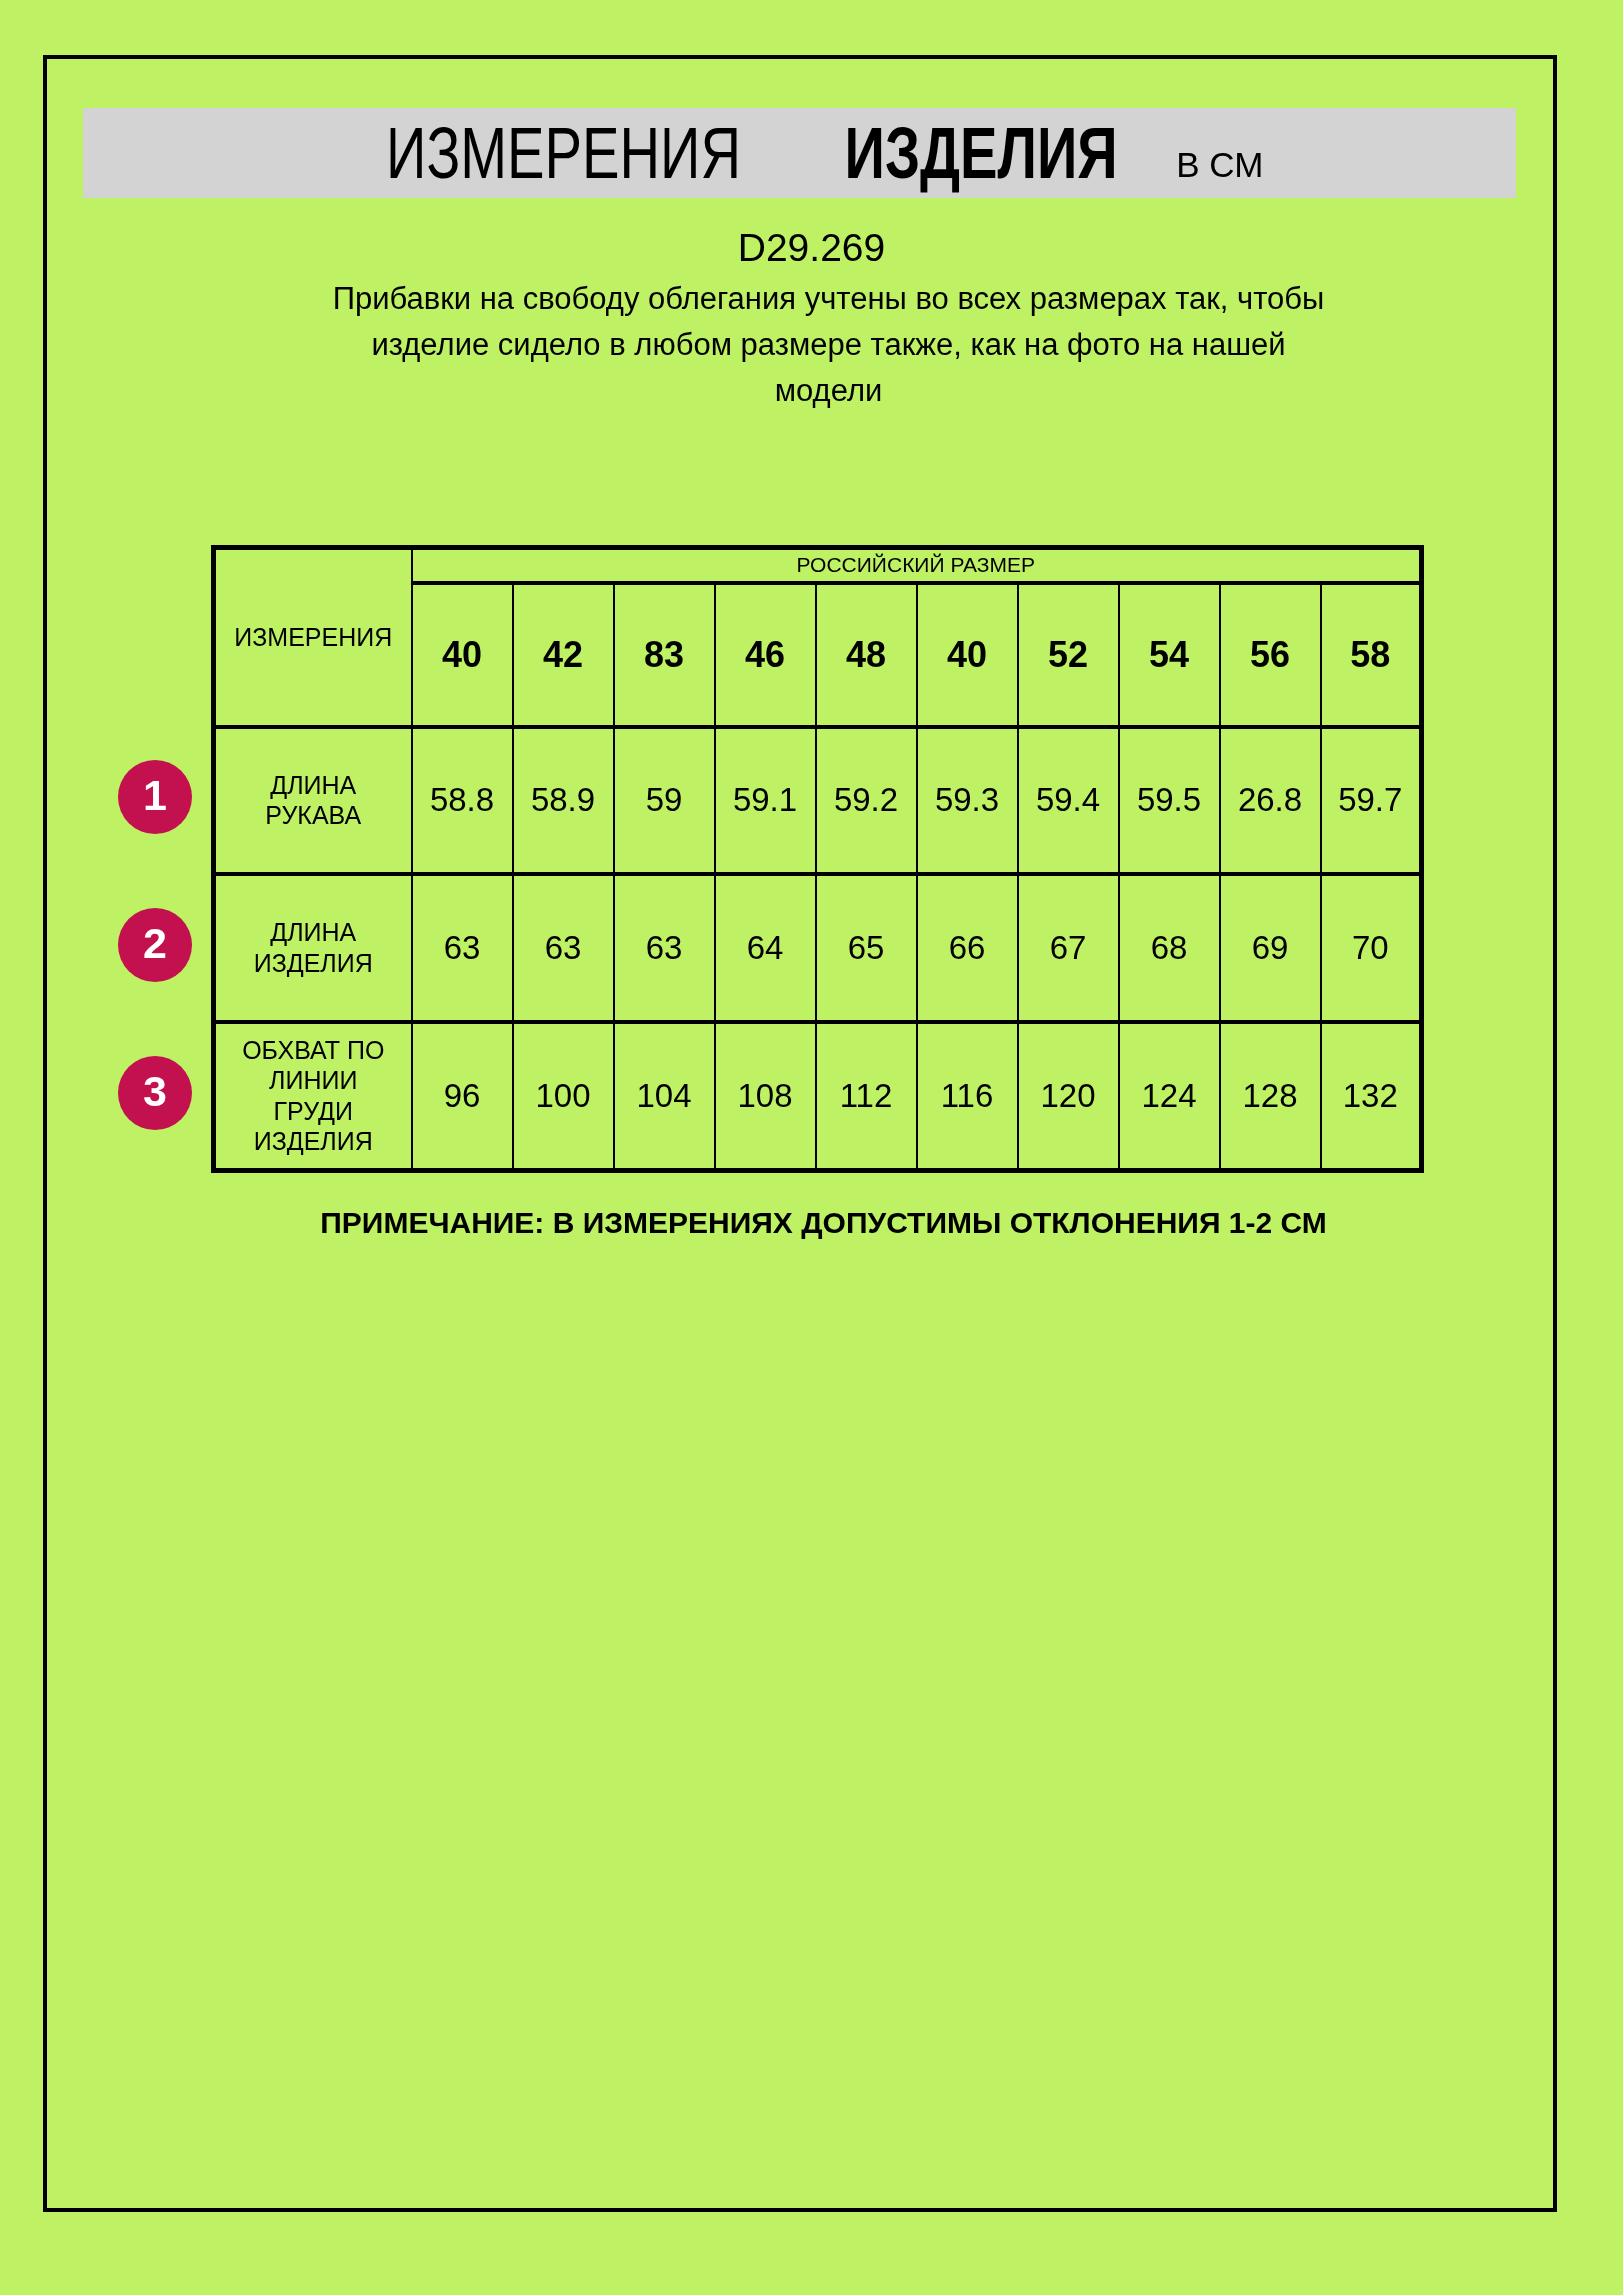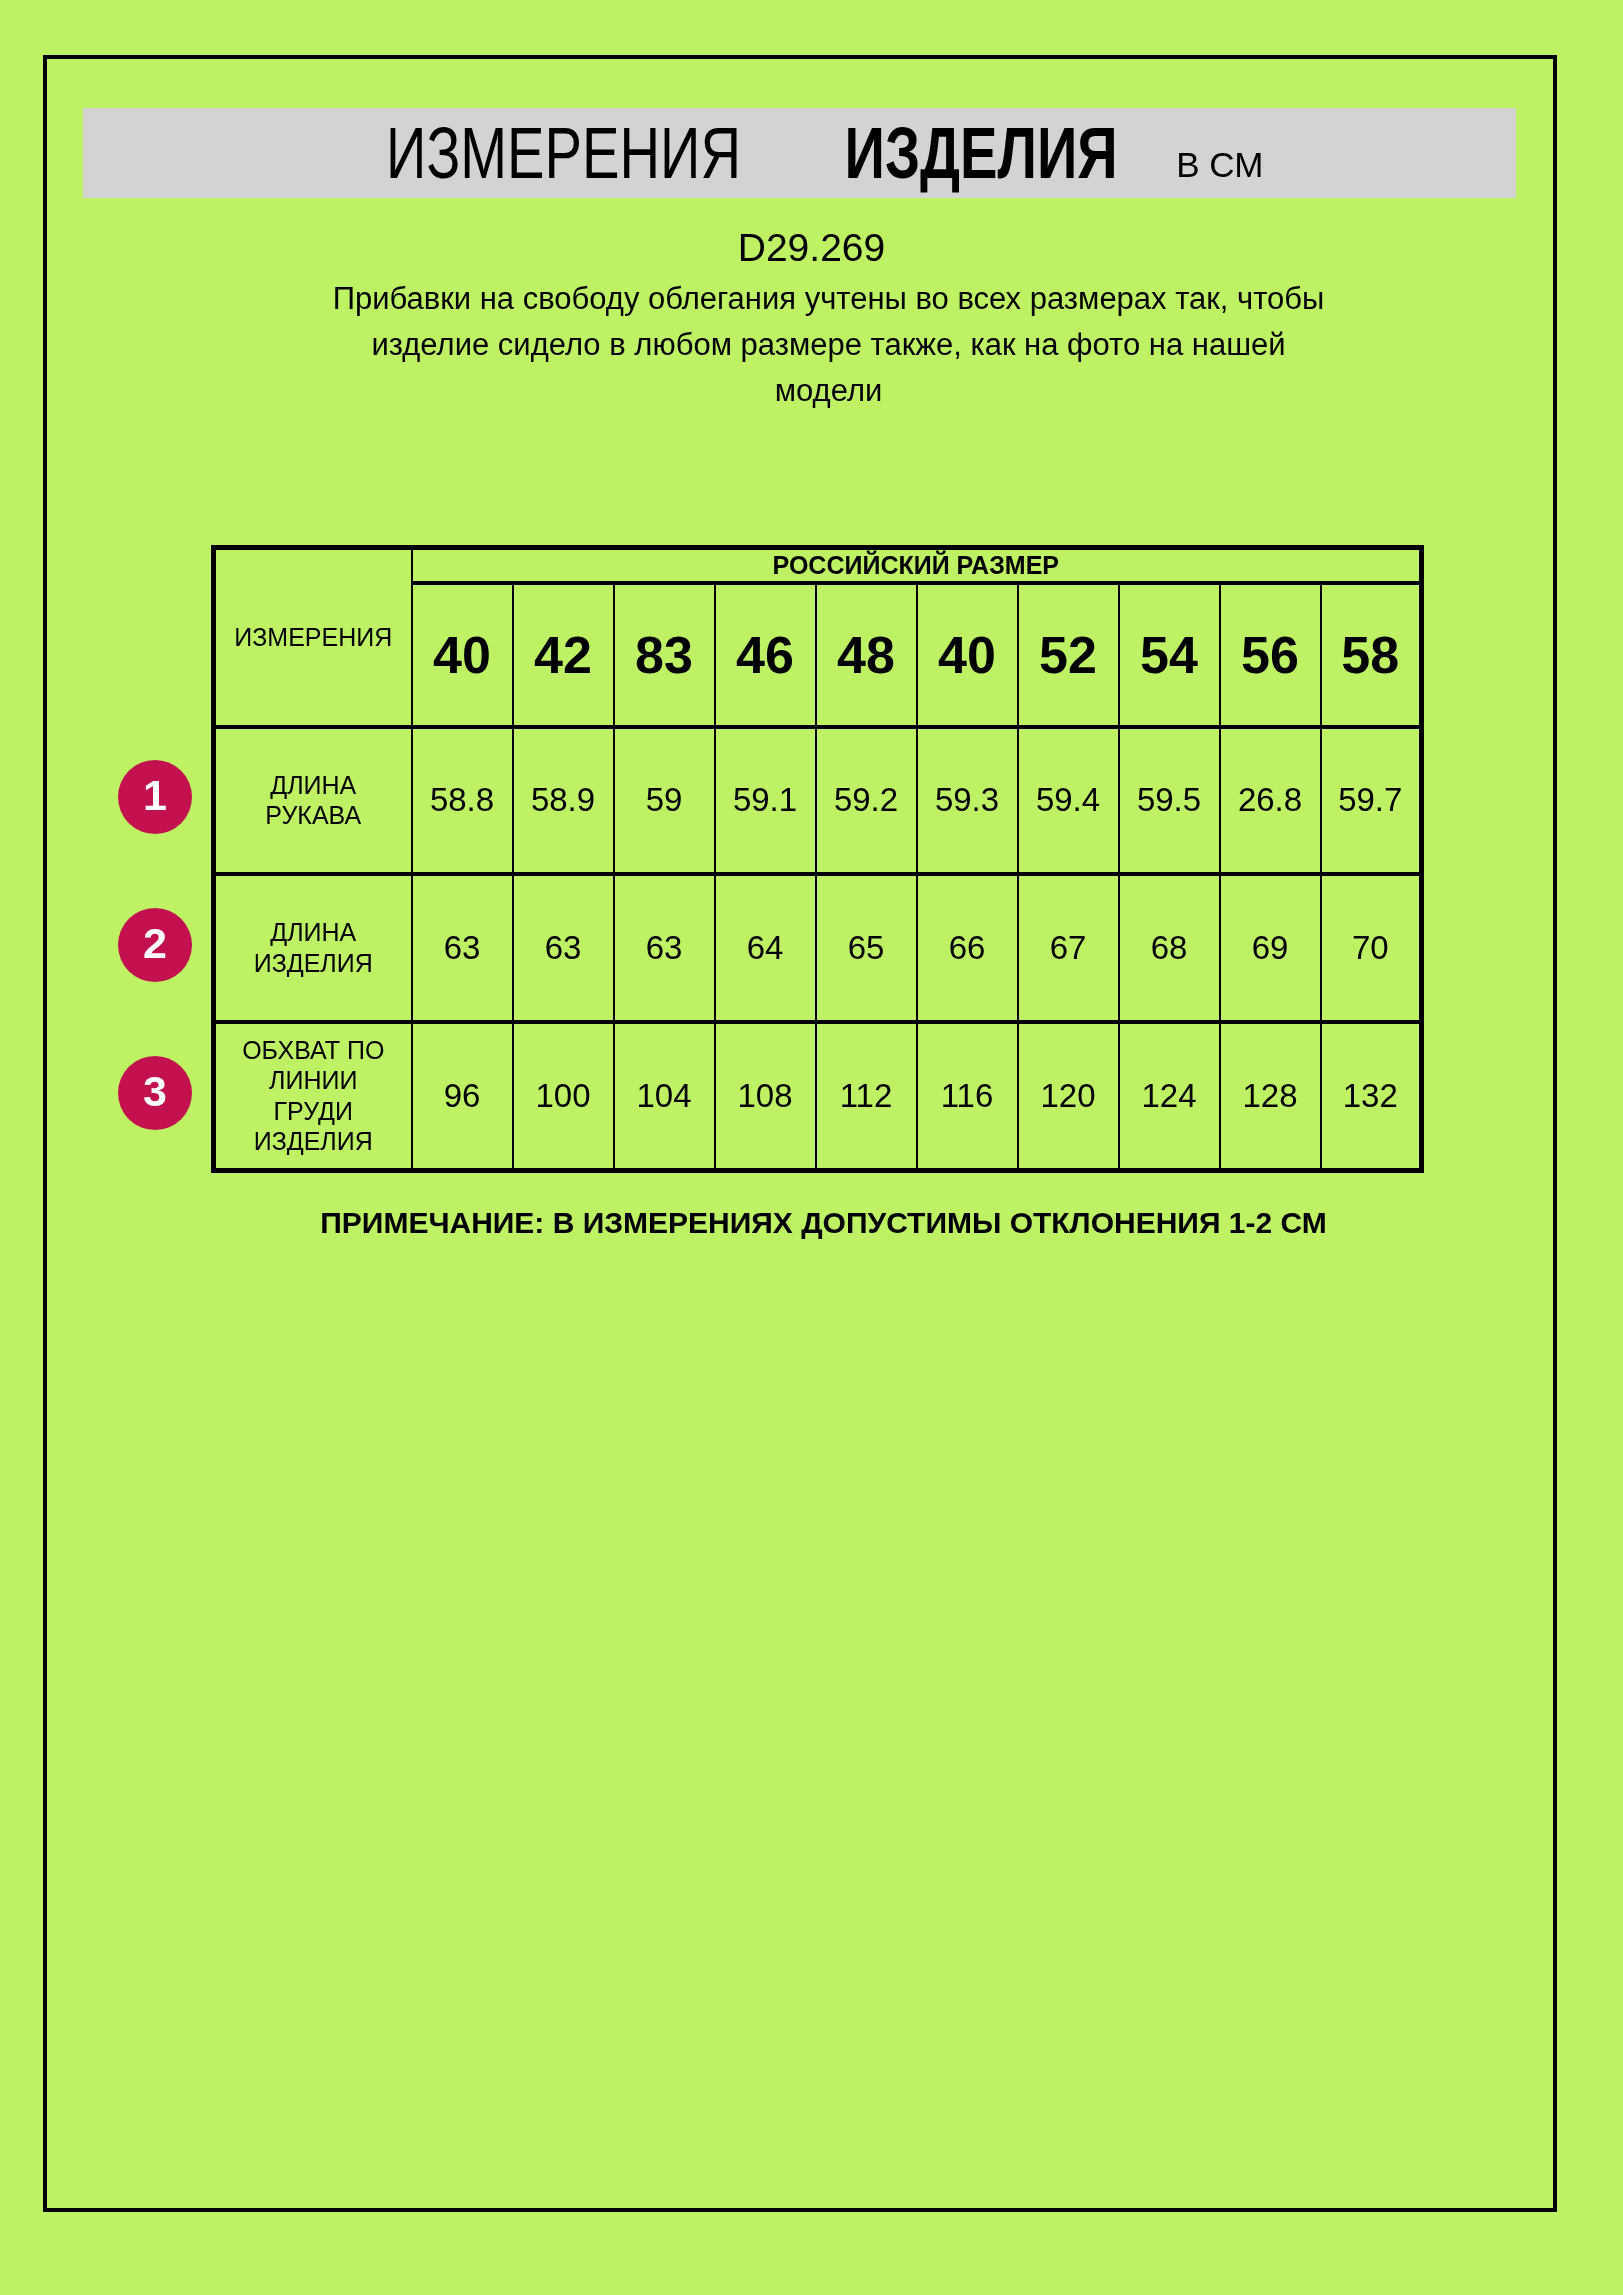--- a/index.html
+++ b/index.html
@@ -48,22 +48,22 @@
     border-collapse:collapse;table-layout:fixed;
     border:5.2px solid #000;
   }
   table.size-table th, table.size-table td{
     border-left:2.6px solid #000;border-right:2.6px solid #000;
     border-top:4.6px solid #000;border-bottom:4.6px solid #000;
     text-align:center;vertical-align:middle;
     padding:0;overflow:hidden;
   }
   th.corner{font-size:25px;font-weight:400;}
-  th.size-span{font-size:25px;font-weight:700;border-bottom:3.3px solid #000;}
-  th.size{font-size:52px;font-weight:700;}
+  th.size-span{font-size:21px;font-weight:400;border-bottom:3.3px solid #000;}
+  th.size{font-size:36px;font-weight:700;}
   td.rowlabel{font-size:25px;font-weight:400;line-height:1.22;white-space:pre-line;}
   td.val{font-size:33px;font-weight:400;}
   
   .marker{
     position:absolute;left:118px;width:74px;height:74px;
     border-radius:50%;
     display:flex;align-items:center;justify-content:center;
   }
   .marker span{
     color:#fff;font-size:43px;font-weight:700;line-height:1;

